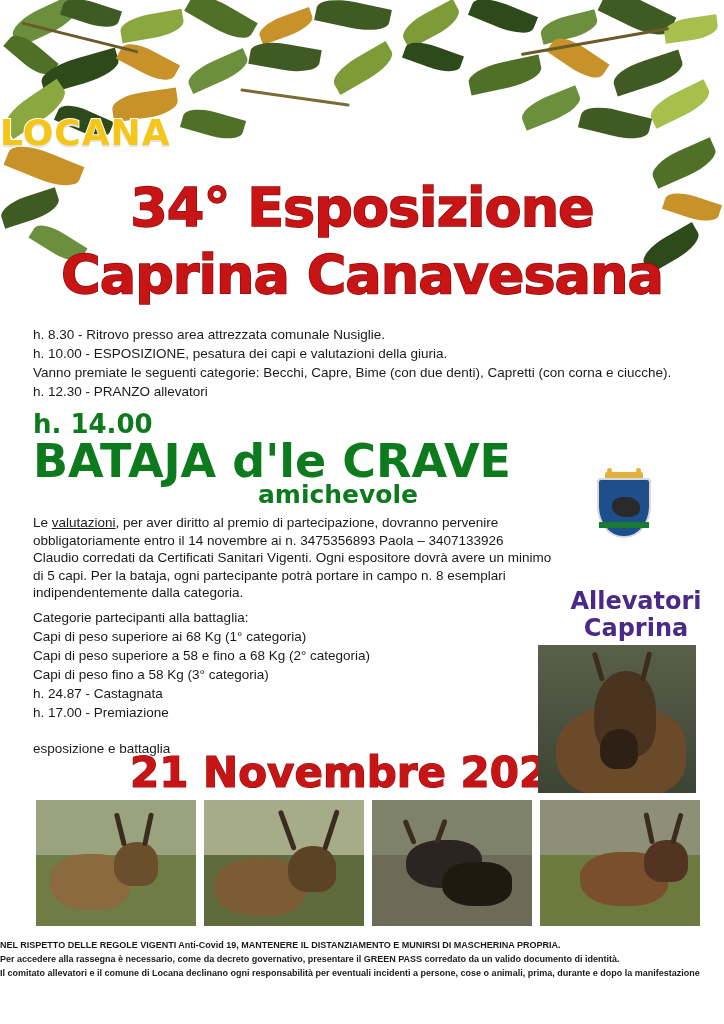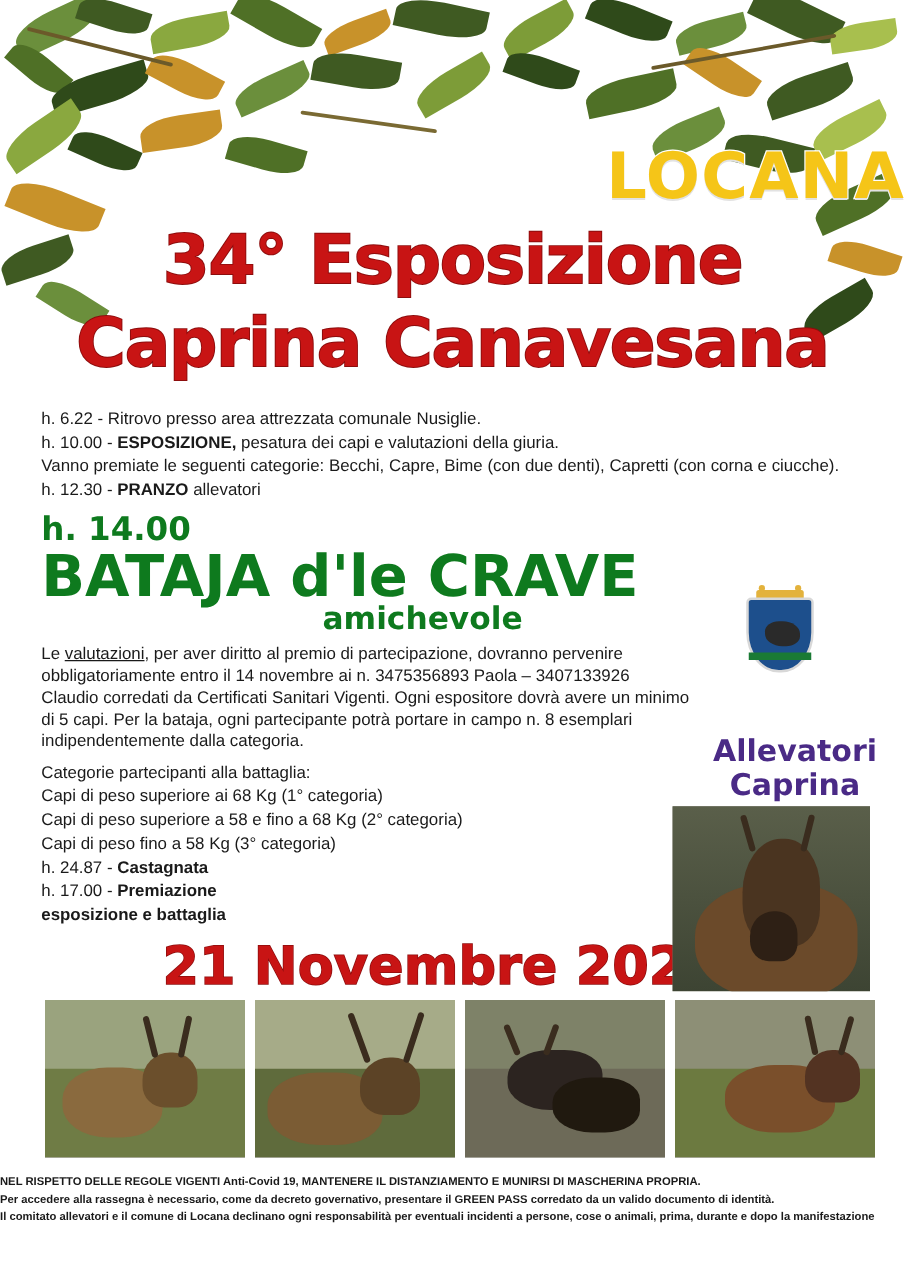--- a/index.html
+++ b/index.html
@@ -36,22 +36,22 @@
     height: 3px;
     border-radius: 2px;
   }
 
   
   .locana {
     position: absolute;
     left: 0;
     right: 0;
     top: 112px;
-    text-align: right;
-    font-size: 51px;
+    text-align: left;
+    font-size: 36px;
     font-weight: bold;
     letter-spacing: 1px;
     color: #f5c518;
     -webkit-text-stroke: 2px #ffffff;
     paint-order: stroke fill;
     text-shadow: 0 2px 0 #e2e2e2;
     font-family: "DejaVu Sans", sans-serif;
   }
   .title-big {
     position: absolute;
@@ -72,21 +72,21 @@
   .program {
     position: absolute;
     left: 33px;
     top: 325px;
     width: 660px;
     font-size: 13.5px;
     line-height: 19px;
     color: #1a1a1a;
   }
   .program div { white-space: nowrap; }
-  .b { font-weight: bold; }
+  .b { font-weight: normal; margin-top: 17px; }
 
   .h1400 {
     position: absolute;
     left: 33px;
     top: 409px;
     font-size: 26px;
     font-weight: bold;
     color: #0e7a1e;
     font-family: "DejaVu Sans", sans-serif;
   }
@@ -304,21 +304,21 @@
   <div class="twig" style="left:20px;top:36px;width:120px;background:#6b5a2a;transform:rotate(14deg);"></div>
   <div class="twig" style="left:520px;top:40px;width:150px;background:#6b5a2a;transform:rotate(-10deg);"></div>
   <div class="twig" style="left:240px;top:96px;width:110px;background:#7a6a33;transform:rotate(8deg);"></div>
 </div>
 
 <div class="locana">LOCANA</div>
 <div class="title-big title-line1">34° Esposizione</div>
 <div class="title-big title-line2">Caprina Canavesana</div>
 
 <div class="program">
-  <div>h. 6.22 - Ritrovo presso area attrezzata comunale Nusiglie.</div>
+  <div>h. 8.30 - Ritrovo presso area attrezzata comunale Nusiglie.</div>
   <div><span>h. 10.00 - <span class="b">ESPOSIZIONE,</span> pesatura dei capi e valutazioni della giuria.</span></div>
   <div>Vanno premiate le seguenti categorie: Becchi, Capre, Bime (con due denti), Capretti (con corna e ciucche).</div>
   <div>h. 12.30 - <span class="b">PRANZO</span> allevatori</div>
 </div>
 
 <div class="h1400">h. 14.00</div>
 <div class="bataja">BATAJA d'le CRAVE</div>
 <div class="amichevole">amichevole</div>
 
 <div class="iscrizioni">

